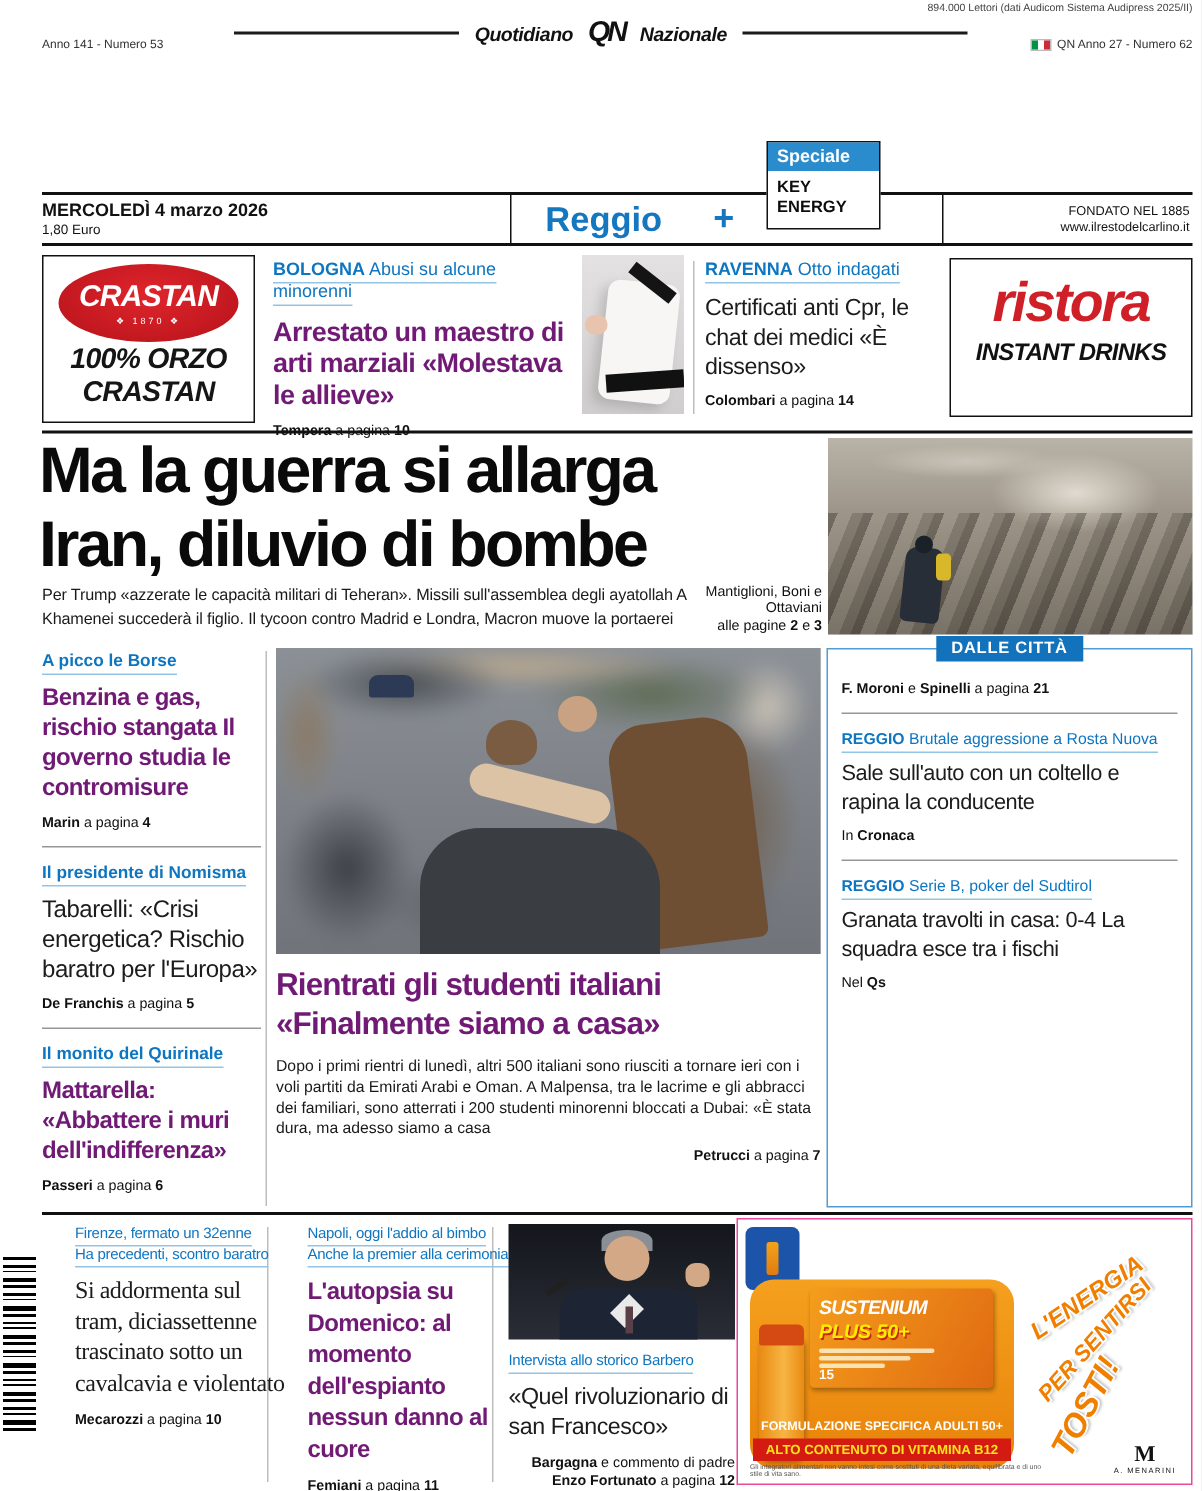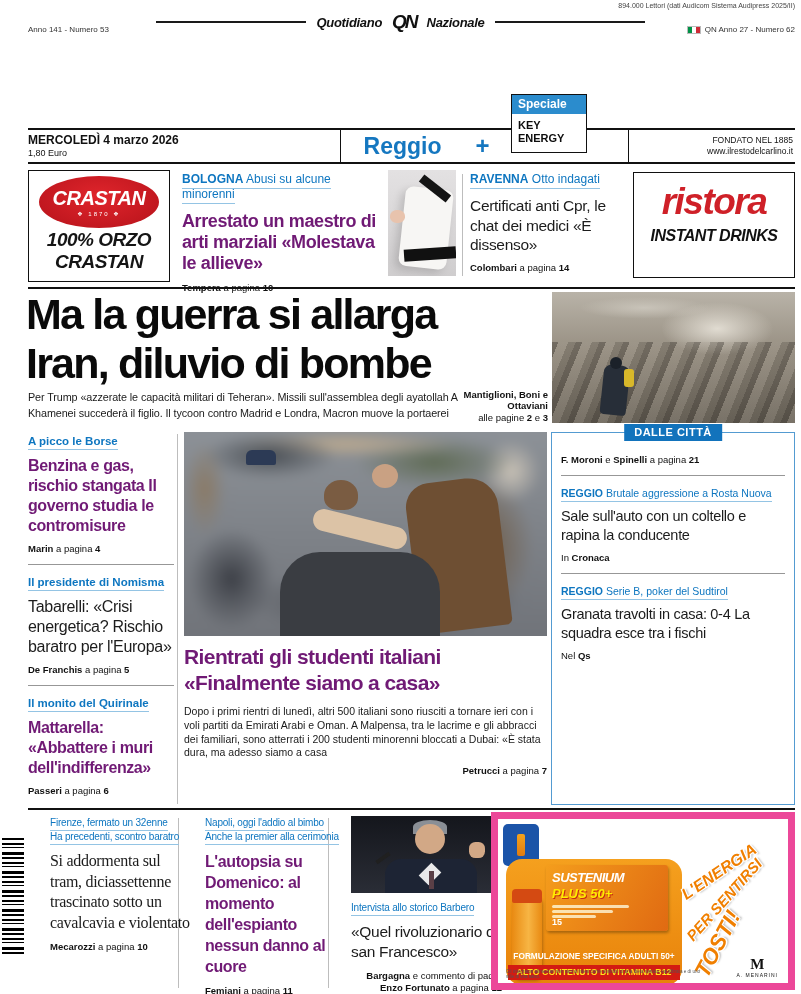--- a/index.html
+++ b/index.html
@@ -79,21 +79,21 @@
   .ru-smoke { position:absolute; inset:0;
     background:radial-gradient(closest-side at 68% 28%, rgba(228,223,213,.95), rgba(228,223,213,0) 72%),
                radial-gradient(closest-side at 38% 12%, rgba(205,200,190,.85), rgba(205,200,190,0) 70%); }
   .ru-rubble { position:absolute; left:0; bottom:0; width:100%; height:62%;
     background:repeating-linear-gradient(112deg, rgba(45,40,34,.38) 0 6px, rgba(160,152,140,.25) 6px 15px, rgba(90,84,74,.35) 15px 22px); }
   .ru-fig { position:absolute; left:50px; bottom:8px; width:26px; height:50px; background:#272e38; border-radius:8px 8px 4px 4px; transform:rotate(6deg); }
   .ru-head { position:absolute; left:58px; bottom:54px; width:12px; height:12px; background:#1b2129; border-radius:50%; }
   .ru-pack { position:absolute; left:72px; bottom:36px; width:10px; height:18px; background:#d8b82a; border-radius:3px; }
   .lead-deck { position:absolute; left:28px; top:390px; width:432px; font-size:10.8px; line-height:15.5px; color:#1a1a1a; letter-spacing:-0.1px; }
   .lead-byl { position:absolute; left:452px; top:389px; width:96px; text-align:right; font-size:9.5px; line-height:11px; }
-  .lead-byl .names { font-weight:700; }
+  .lead-byl .names { font-weight:400; }
   .lead-byl .pages { font-weight:400; margin-top:1px; }
 
   
   .leftcol { position:absolute; left:28px; top:434px; width:146px; }
   .leftcol .kick { font-size:11.5px; }
   .leftcol .hl { font-size:16px; line-height:20px; margin-top:7px; }
   .leftcol .byl { margin-top:7px; }
   .center { position:absolute; left:184px; top:432px; width:363px; }
   .ph-hug { position:relative; width:363px; height:204px; background:#9aa0a6; overflow:hidden; }
   .hug-crowd { position:absolute; inset:-10px; filter:blur(5px);
@@ -136,34 +136,34 @@
   .barcode { position:absolute; left:2px; top:838px; width:22px; height:118px;
     background:repeating-linear-gradient(180deg,#000 0 2px,#fff 2px 5px,#000 5px 7px,#fff 7px 9px,#000 9px 10px,#fff 10px 14px,#000 14px 17px,#fff 17px 19px); }
   .bstory { position:absolute; top:816px;margin-left:20px; }
   .bstory .kick { font-size:10px; line-height:14px; letter-spacing:-0.2px; }
   .bstory .hl { margin-top:7px; }
   .bstory .byl { margin-top:8px; }
   .b1 { left:30px; width:143px; }
   .b1 .hl { font-size:16px; line-height:20.5px;font-family:Liberation Serif, serif; }
   .b2 { left:185px; width:138px; }
   .b2 .hl { font-size:16px; line-height:21px; }
-  .b3 { left:331px; width:151px; }
+  .b3 { left:319px; width:151px; }
   .b3 .hl { font-size:15.5px; line-height:20px; }
   .b3 .byl { text-align:right; line-height:12px; }
   .ph-barbero { position:relative; width:151px; height:77px; background:linear-gradient(180deg,#14161c,#2a2d36); overflow:hidden; margin-bottom:8px; }
   .ba-suit { position:absolute; left:34px; bottom:-6px; width:92px; height:40px; background:#1d2434; border-radius:16px 16px 0 0; }
   .ba-shirt { position:absolute; left:72px; bottom:10px; width:14px; height:18px; background:#e9e9ea; transform:rotate(45deg); }
   .ba-tie { position:absolute; left:78px; bottom:4px; width:5px; height:18px; background:#5a3f46; }
   .ba-head { position:absolute; left:64px; top:8px; width:30px; height:30px; background:#d2a886; border-radius:50%; }
   .ba-hair { position:absolute; left:62px; top:4px; width:34px; height:14px; background:#8a8f96; border-radius:50% 50% 0 0; }
   .ba-hand { position:absolute; left:118px; top:26px; width:16px; height:16px; background:#d2a886; border-radius:40%; }
   .ba-mic { position:absolute; left:30px; top:34px; width:4px; height:16px; background:#202020; transform:rotate(55deg); }
 
   
-  .ad-sus { position:absolute; left:491px; top:812px; width:304px; height:178px; border:7px solid #ec4899; background:#fff; overflow:hidden; }
+  .ad-sus { position:absolute; left:491px; top:812px; width:304px; height:178px; border:1px solid #ec4899; background:#fff; overflow:hidden; }
   .sus-badge { position:absolute; left:5px; top:5px; width:36px; height:42px; background:#1b54a8; border-radius:5px; }
   .sus-badge .mini { position:absolute; left:14px; top:10px; width:8px; height:22px; background:linear-gradient(180deg,#f3a31c,#e07b10); border-radius:2px; }
   .sus-panel { position:absolute; left:8px; top:40px; width:176px; height:126px; border-radius:16px; background:linear-gradient(180deg,#f5a01e,#e8820a); }
   .sus-box { position:absolute; left:48px; top:46px; width:122px; height:66px; background:linear-gradient(120deg,#f49d1c,#e06a12); border-radius:3px; box-shadow:1px 2px 3px rgba(0,0,0,.3); padding:5px 6px; }
   .sus-brand { color:#fff; font-weight:900; font-style:italic; font-size:13px; letter-spacing:-0.5px; }
   .sus-plus { color:#ffec00; font-weight:900; font-style:italic; font-size:13px; text-shadow:1px 1px 0 #c62b12; margin-top:1px; }
   .sus-bars { margin-top:4px; }
   .sus-bars i { display:block; height:3px; background:rgba(255,255,230,.75); margin-bottom:2px; border-radius:2px; }
   .sus-doses { position:absolute; left:6px; bottom:4px; color:#fff; font-weight:900; font-size:9px; }
   .sus-bottle { position:absolute; left:14px; top:76px; width:30px; height:84px; background:linear-gradient(90deg,#e98a12,#f7b544 55%,#e98a12); border-radius:8px; box-shadow:1px 2px 3px rgba(0,0,0,.25); }

